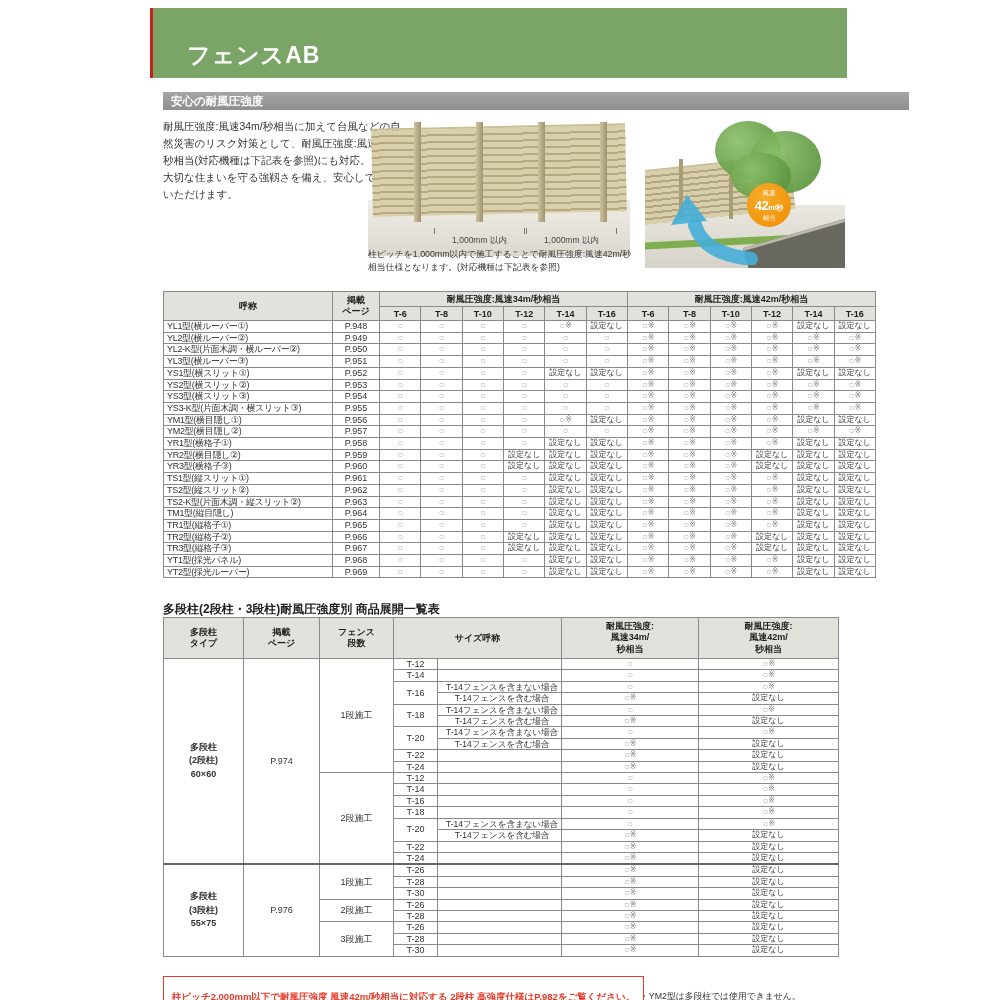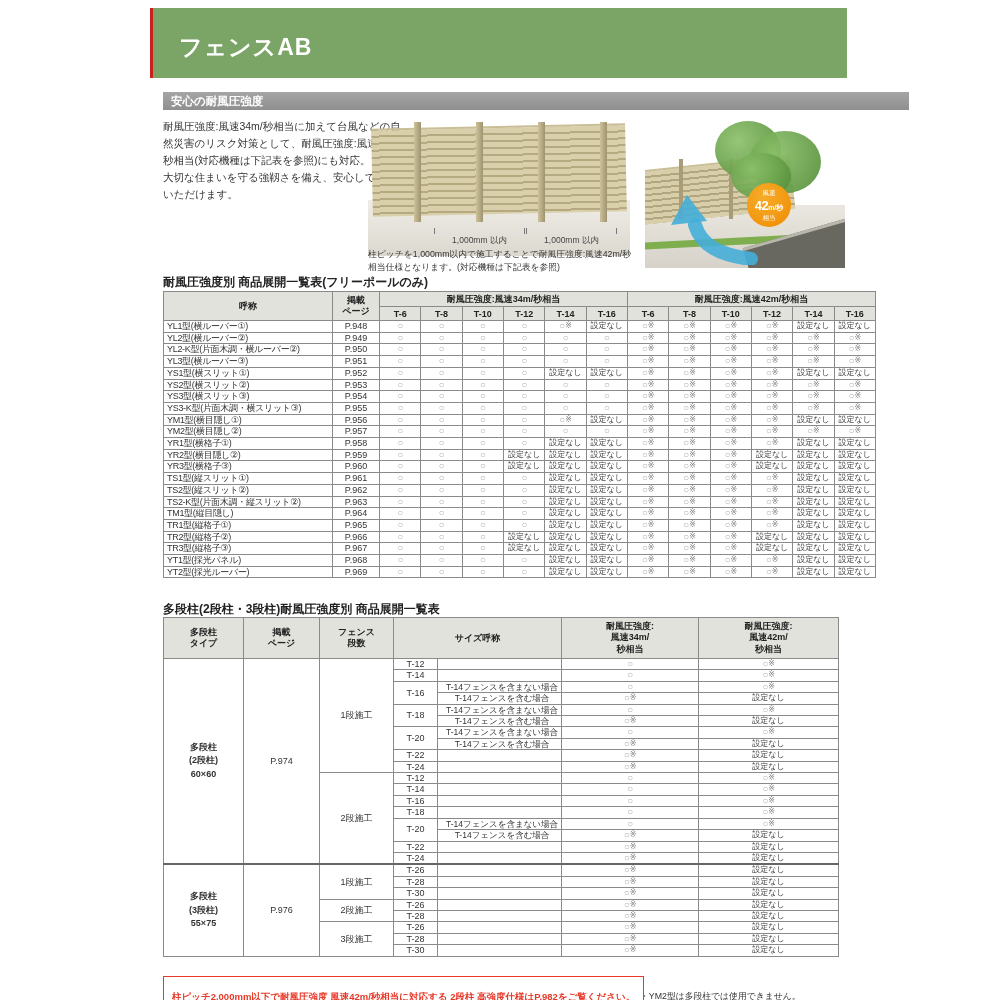--- a/index.html
+++ b/index.html
@@ -1,21 +1,21 @@
 <!DOCTYPE html>
 <html><head>
 <meta charset="utf-8">
 <style>
   html,body{margin:0;padding:0;background:#fff;}
   .page{position:relative;width:1000px;height:1000px;background:#fff;overflow:hidden;
         font-family:"Liberation Sans","DejaVu Sans",sans-serif;color:#333;}
   
   .red-accent{position:absolute;left:150px;top:8px;width:3px;height:70px;background:#c8201e;}
   .green-header{position:absolute;left:153px;top:8px;width:694px;height:70px;background:#7aa566;}
-  .green-header h1{margin:4px;padding:20px 0 0 22px;font-size:23px;letter-spacing:1px;color:#fff;font-weight:bold;}
+  .green-header h1{margin:12px;padding:20px 0 0 22px;font-size:23px;letter-spacing:1px;color:#fff;font-weight:bold;}
   .section-bar{position:absolute;left:163px;top:92px;width:746px;height:18px;background:linear-gradient(#a5a5a5,#8f8f8f);
                color:#fff;font-size:11.5px;font-weight:bold;line-height:18px;padding-left:8px;box-sizing:border-box;}
   .intro{position:absolute;left:163px;top:118px;width:248px;font-size:10.5px;line-height:1.62;white-space:pre-line;margin:0;}
   
   .fence-illu{position:absolute;left:368px;top:120px;width:262px;height:148px;}
   .ground1{position:absolute;left:0;top:80px;width:262px;height:56px;background:linear-gradient(#efede7,#dbd8cf);}
   .fence1{position:absolute;left:4px;top:6px;width:254px;height:86px;transform:rotate(-1.2deg);
           background:repeating-linear-gradient(180deg,#d9cfab 0 5px,#b4a981 5px 7px);border-top:2px solid #c9be95;}
   .post1{position:absolute;top:2px;width:7px;height:100px;background:linear-gradient(90deg,#cdc29b,#9f9470);}
   .dimwrap{position:absolute;left:66px;top:108px;width:186px;height:20px;font-size:8.5px;color:#444;}
@@ -114,21 +114,20 @@
       <path d="M92,68 C60,64 42,54 36,34" fill="none" stroke="#45aed8" stroke-width="14" stroke-linecap="round" opacity="0.9"></path>
       <polygon points="28,4 12,34 48,30" fill="#45aed8" opacity="0.9"></polygon>
     </svg>
     <div class="badge">
       <div class="b-top">風速</div>
       <div><span class="b-val">42</span><span class="b-unit">m/秒</span></div>
       <div class="b-bottom">相当</div>
     </div>
   </div>
 
-  <div class="tbl-title" style="left:163px;top:274px;">耐風圧強度別 商品展開一覧表(フリーポールのみ)</div>
   <table id="table1">
     <colgroup>
       <col style="width:169px;">
         <col style="width:47px;">
       <col>
         <col>
         <col>
         <col>
         <col>
         <col>

